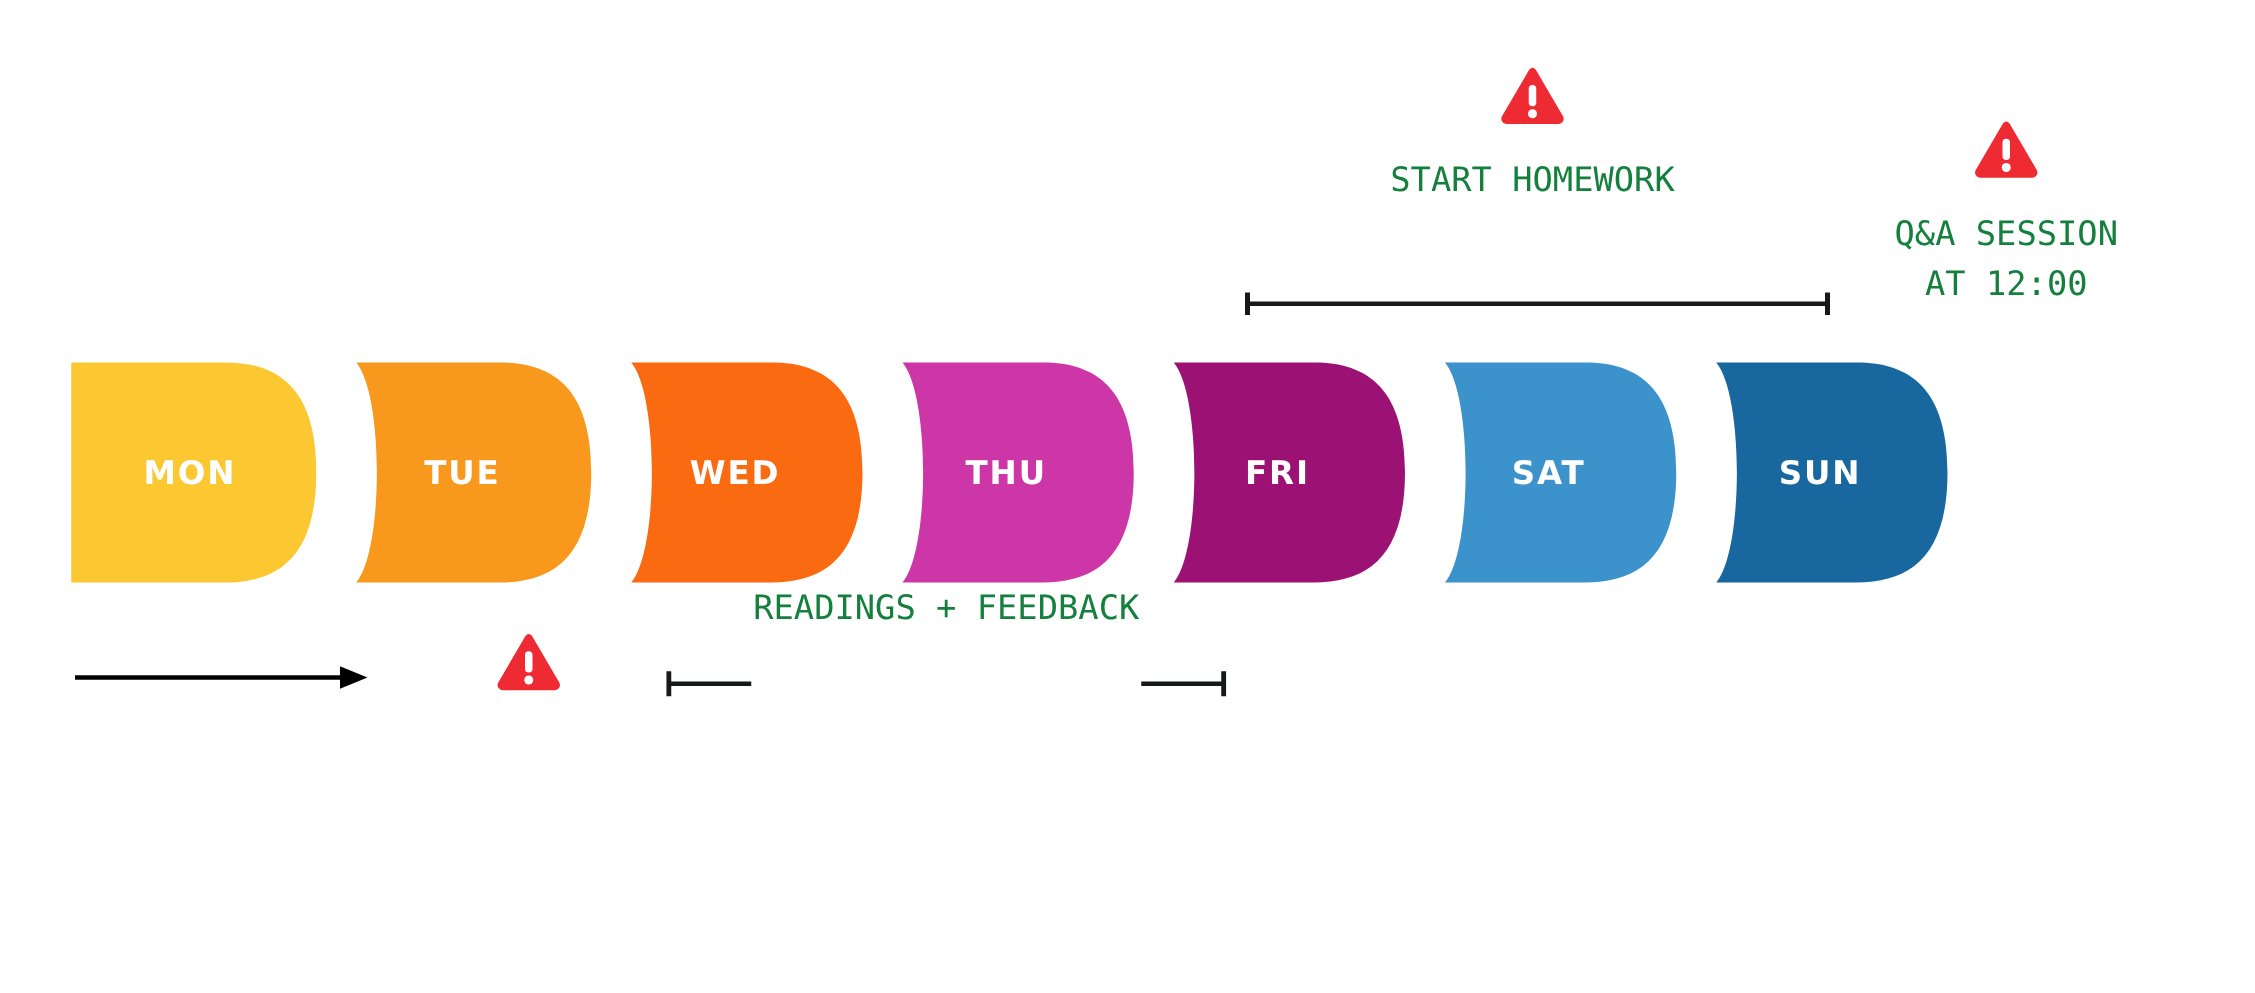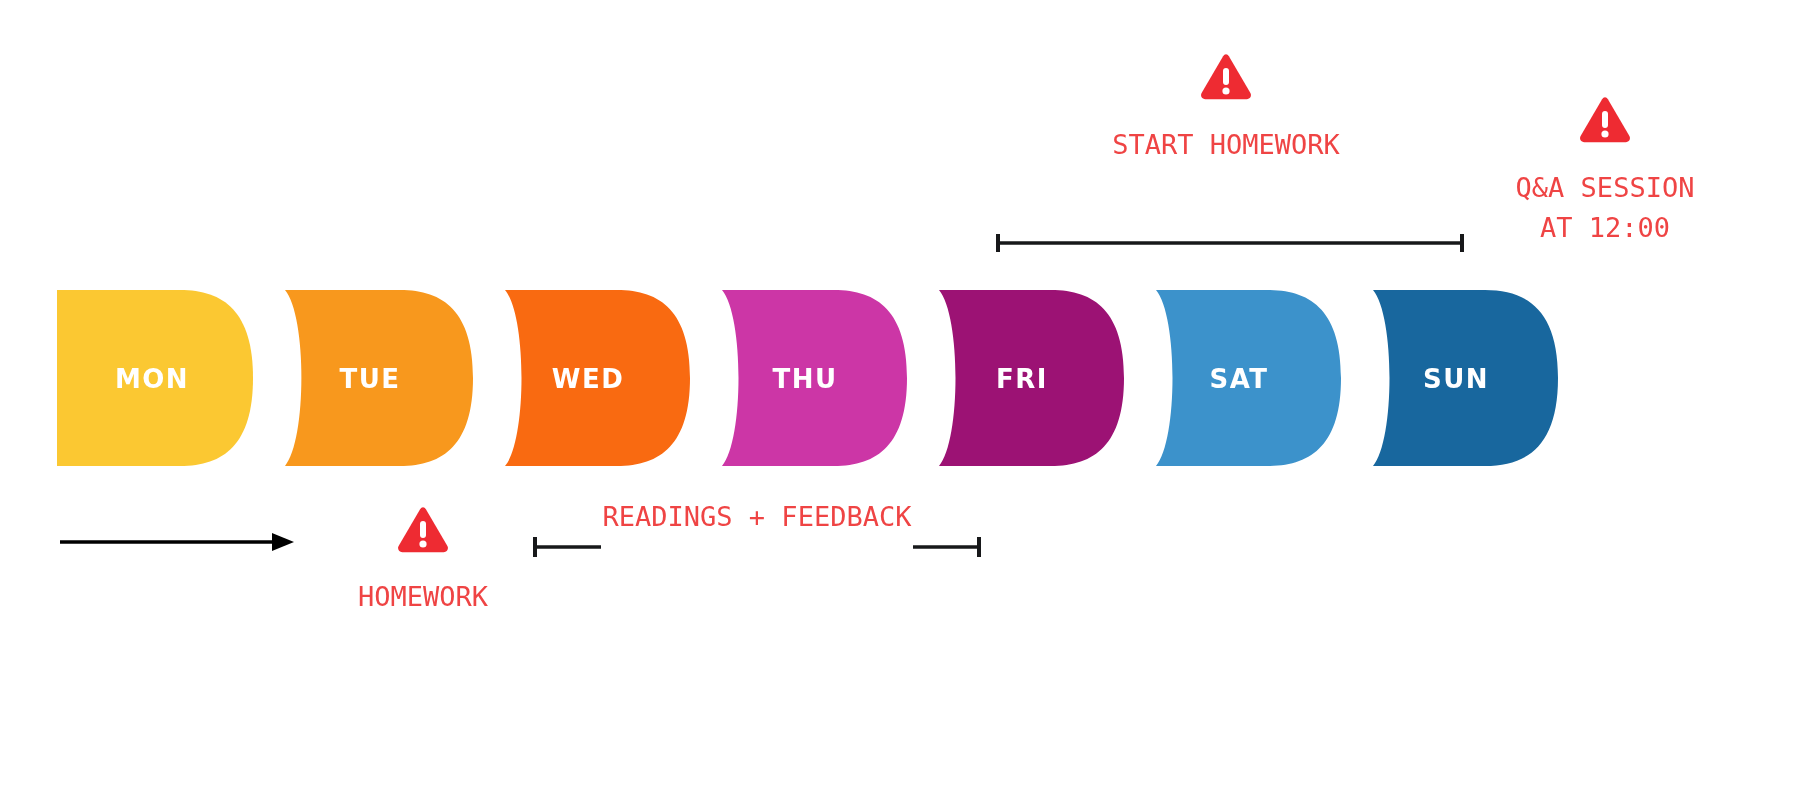--- a/index.html
+++ b/index.html
@@ -42,21 +42,21 @@
     user-select: none;
   }
 
   
   .note {
     position: absolute;
     text-align: center;
     font-family: "DejaVu Sans Mono", "Liberation Mono", monospace;
     font-size: 27px;
     line-height: 40px;
-    color: #ef4444;
+    color: #15803d;
     letter-spacing: 0px;
     white-space: nowrap;
   }
   .note .line { display: block; }
 
   
   .warn {
     position: absolute;
     width: 54px;
     height: 50px;
@@ -199,30 +199,29 @@
 
   <svg class="warn" style="left:396px; top:505px;" viewBox="0 0 54 50">
     <path d="M24.1 4.2 L2.6 41.0 C1.0 43.8 3.0 47.2 6.3 47.2 L47.7 47.2
              C51.0 47.2 53.0 43.8 51.4 41.0 L29.9 4.2
              C28.3 1.5 25.7 1.5 24.1 4.2 Z" fill="#EE2B32"></path>
     <rect x="24" y="16" width="6" height="17" rx="3" fill="#FFFFFF"></rect>
     <circle cx="27" cy="39" r="3.6" fill="#FFFFFF"></circle>
   </svg>
 
   <div class="note" style="left:218px; top:577px; width:410px;">
-    <span class="line">HOMEWORK</span>
   </div>
 
   <svg class="bracket" style="left:533px; top:534px; width:70px; height:26px;" viewBox="0 0 70 26">
     <line x1="2" y1="3" x2="2" y2="23" stroke="#17181a" stroke-width="4"></line>
     <line x1="1" y1="13" x2="68" y2="13" stroke="#17181a" stroke-width="3.5"></line>
   </svg>
 
   <svg class="bracket" style="left:911px; top:534px; width:70px; height:26px;" viewBox="0 0 70 26">
     <line x1="68" y1="3" x2="68" y2="23" stroke="#17181a" stroke-width="4"></line>
     <line x1="2" y1="13" x2="69" y2="13" stroke="#17181a" stroke-width="3.5"></line>
   </svg>
 
-  <div class="note" style="left:551px; top:497px; width:412px;">
+  <div class="note" style="left:551px; top:467px; width:412px;">
     <span class="line">READINGS + FEEDBACK</span>
   </div>
 
 </div>
 
 </body></html>

